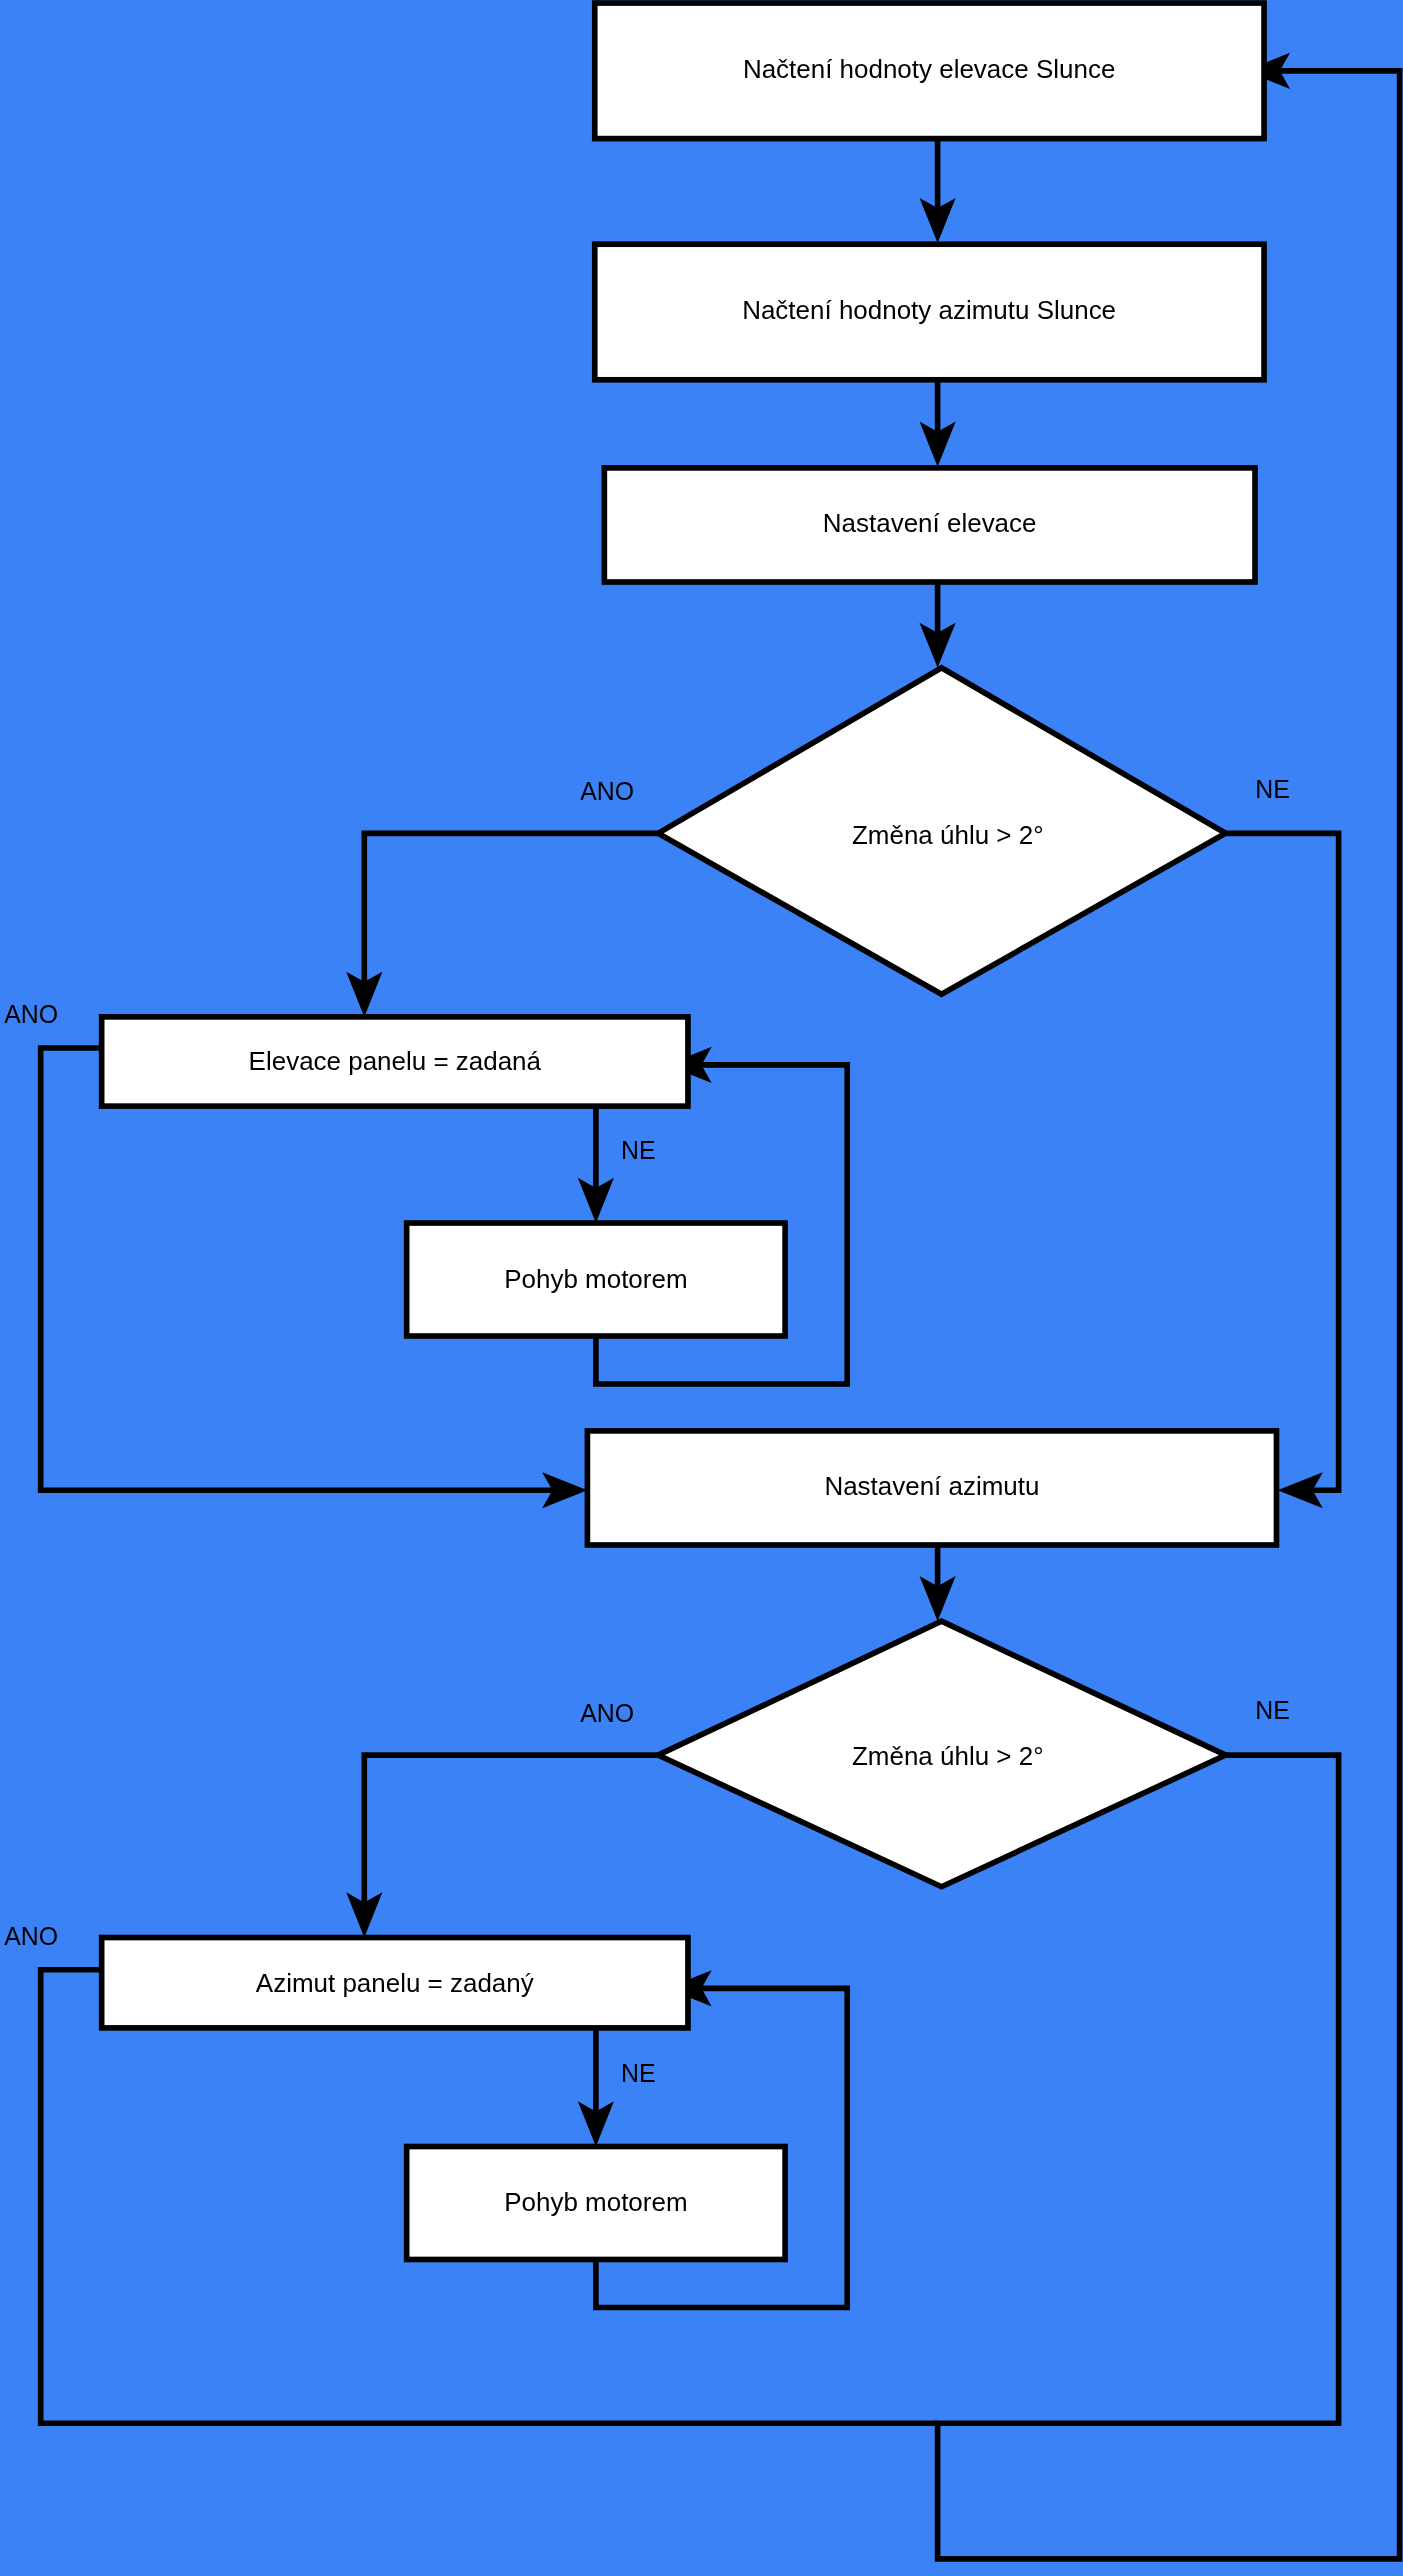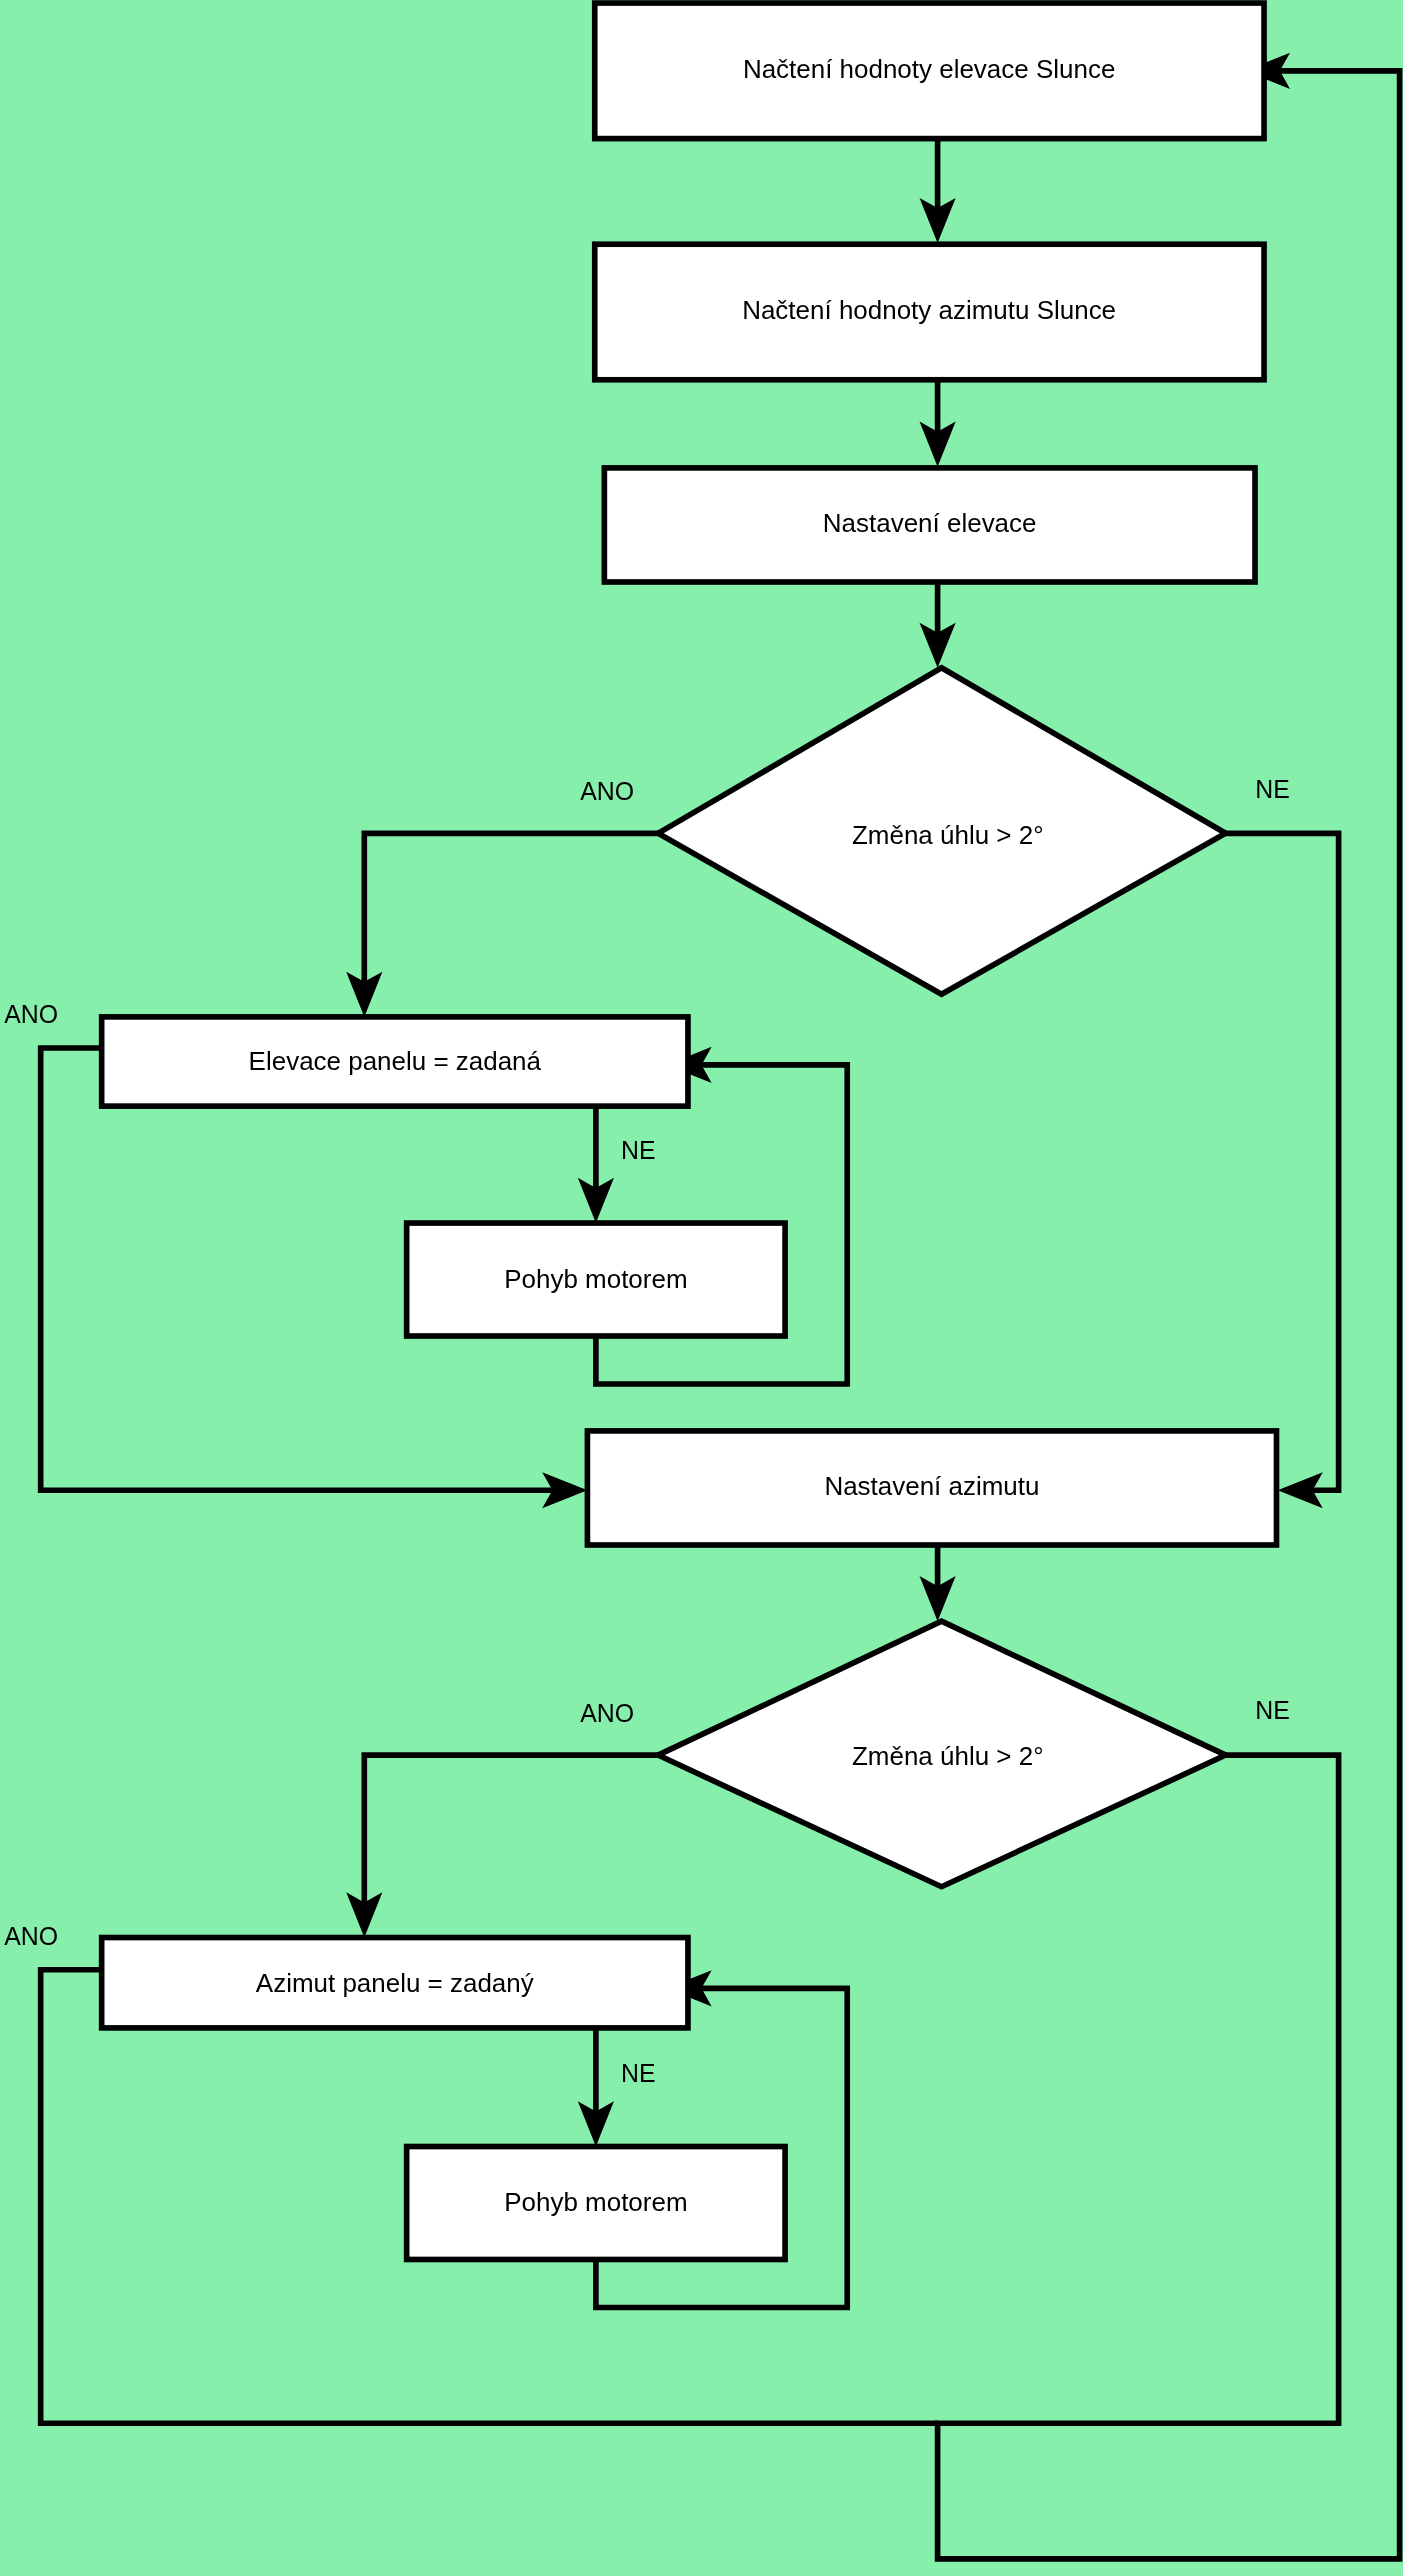--- a/index.html
+++ b/index.html
@@ -4,21 +4,21 @@
 <style>
   html, body {
     margin: 0;
     padding: 0;
     background: #ffffff;
   }
   #page {
     position: relative;
     width: 1403px;
     height: 2576px;
-    background: #86efac;
+    background: #3b82f6;
     overflow: hidden;
   }
   svg.flow {
     display: block;
     width: 1403px;
     height: 2576px;
   }
   .node-rect {
     fill: #ffffff;
     stroke: #000000;

